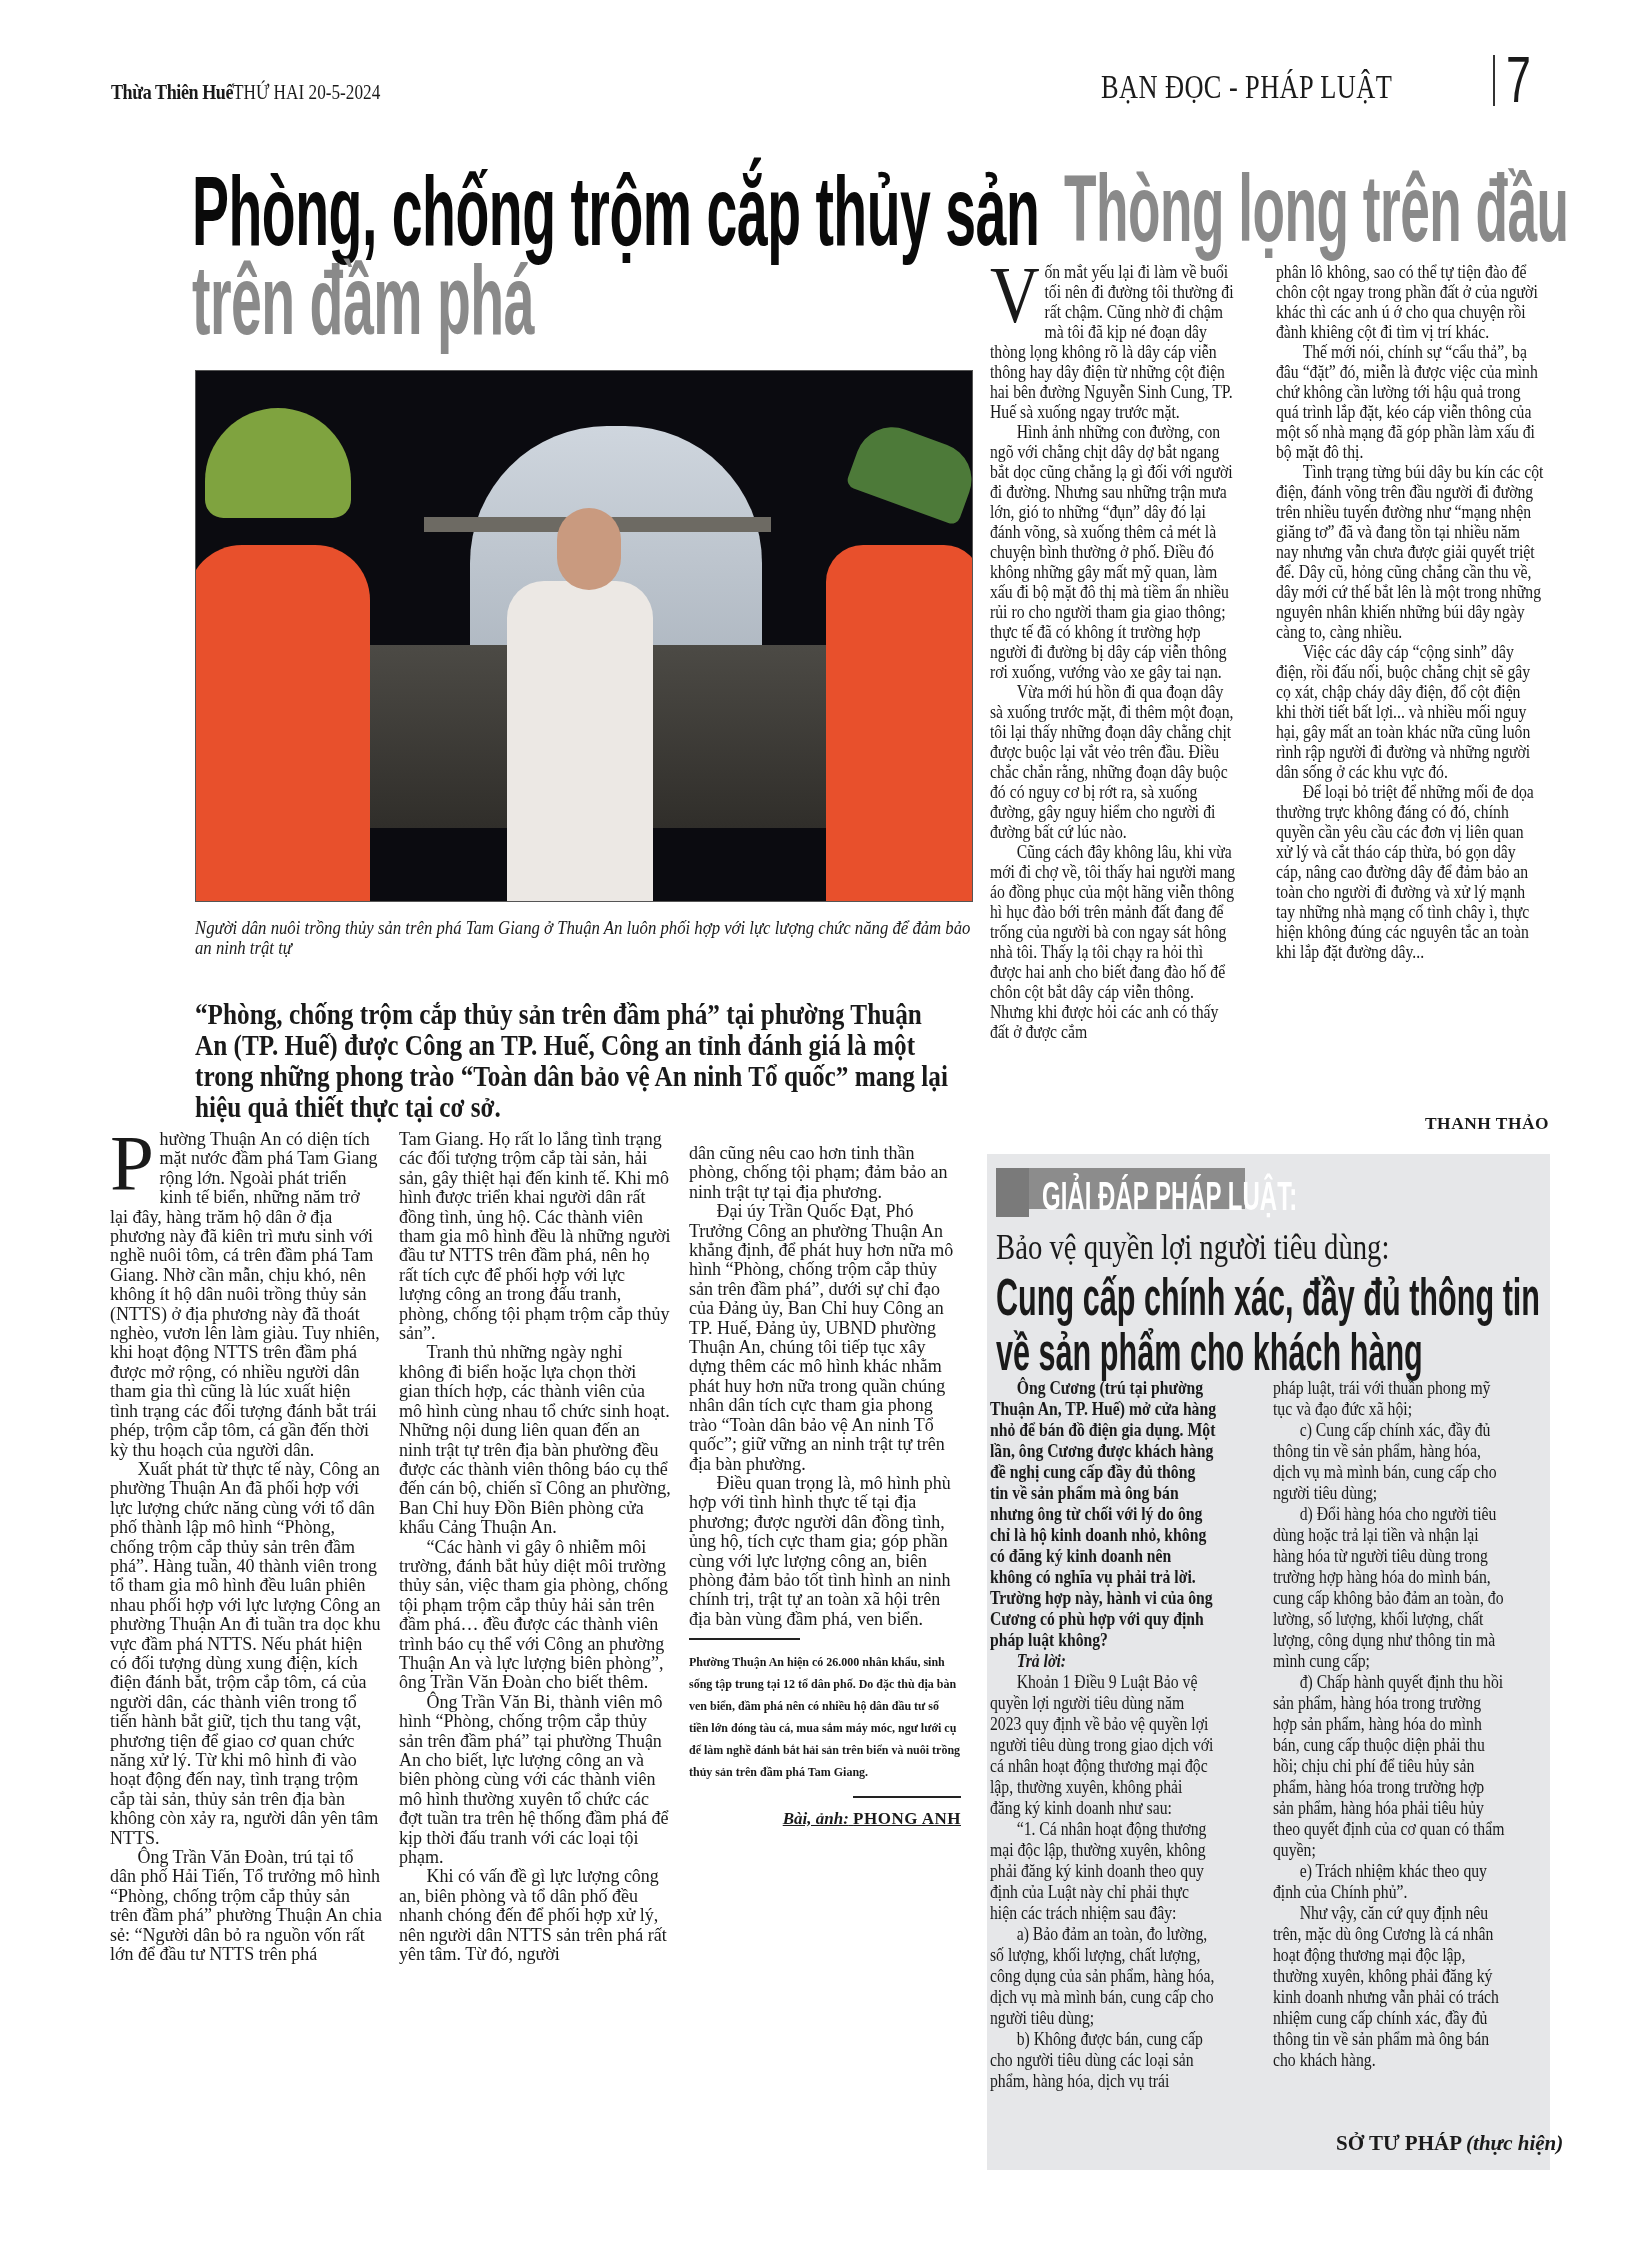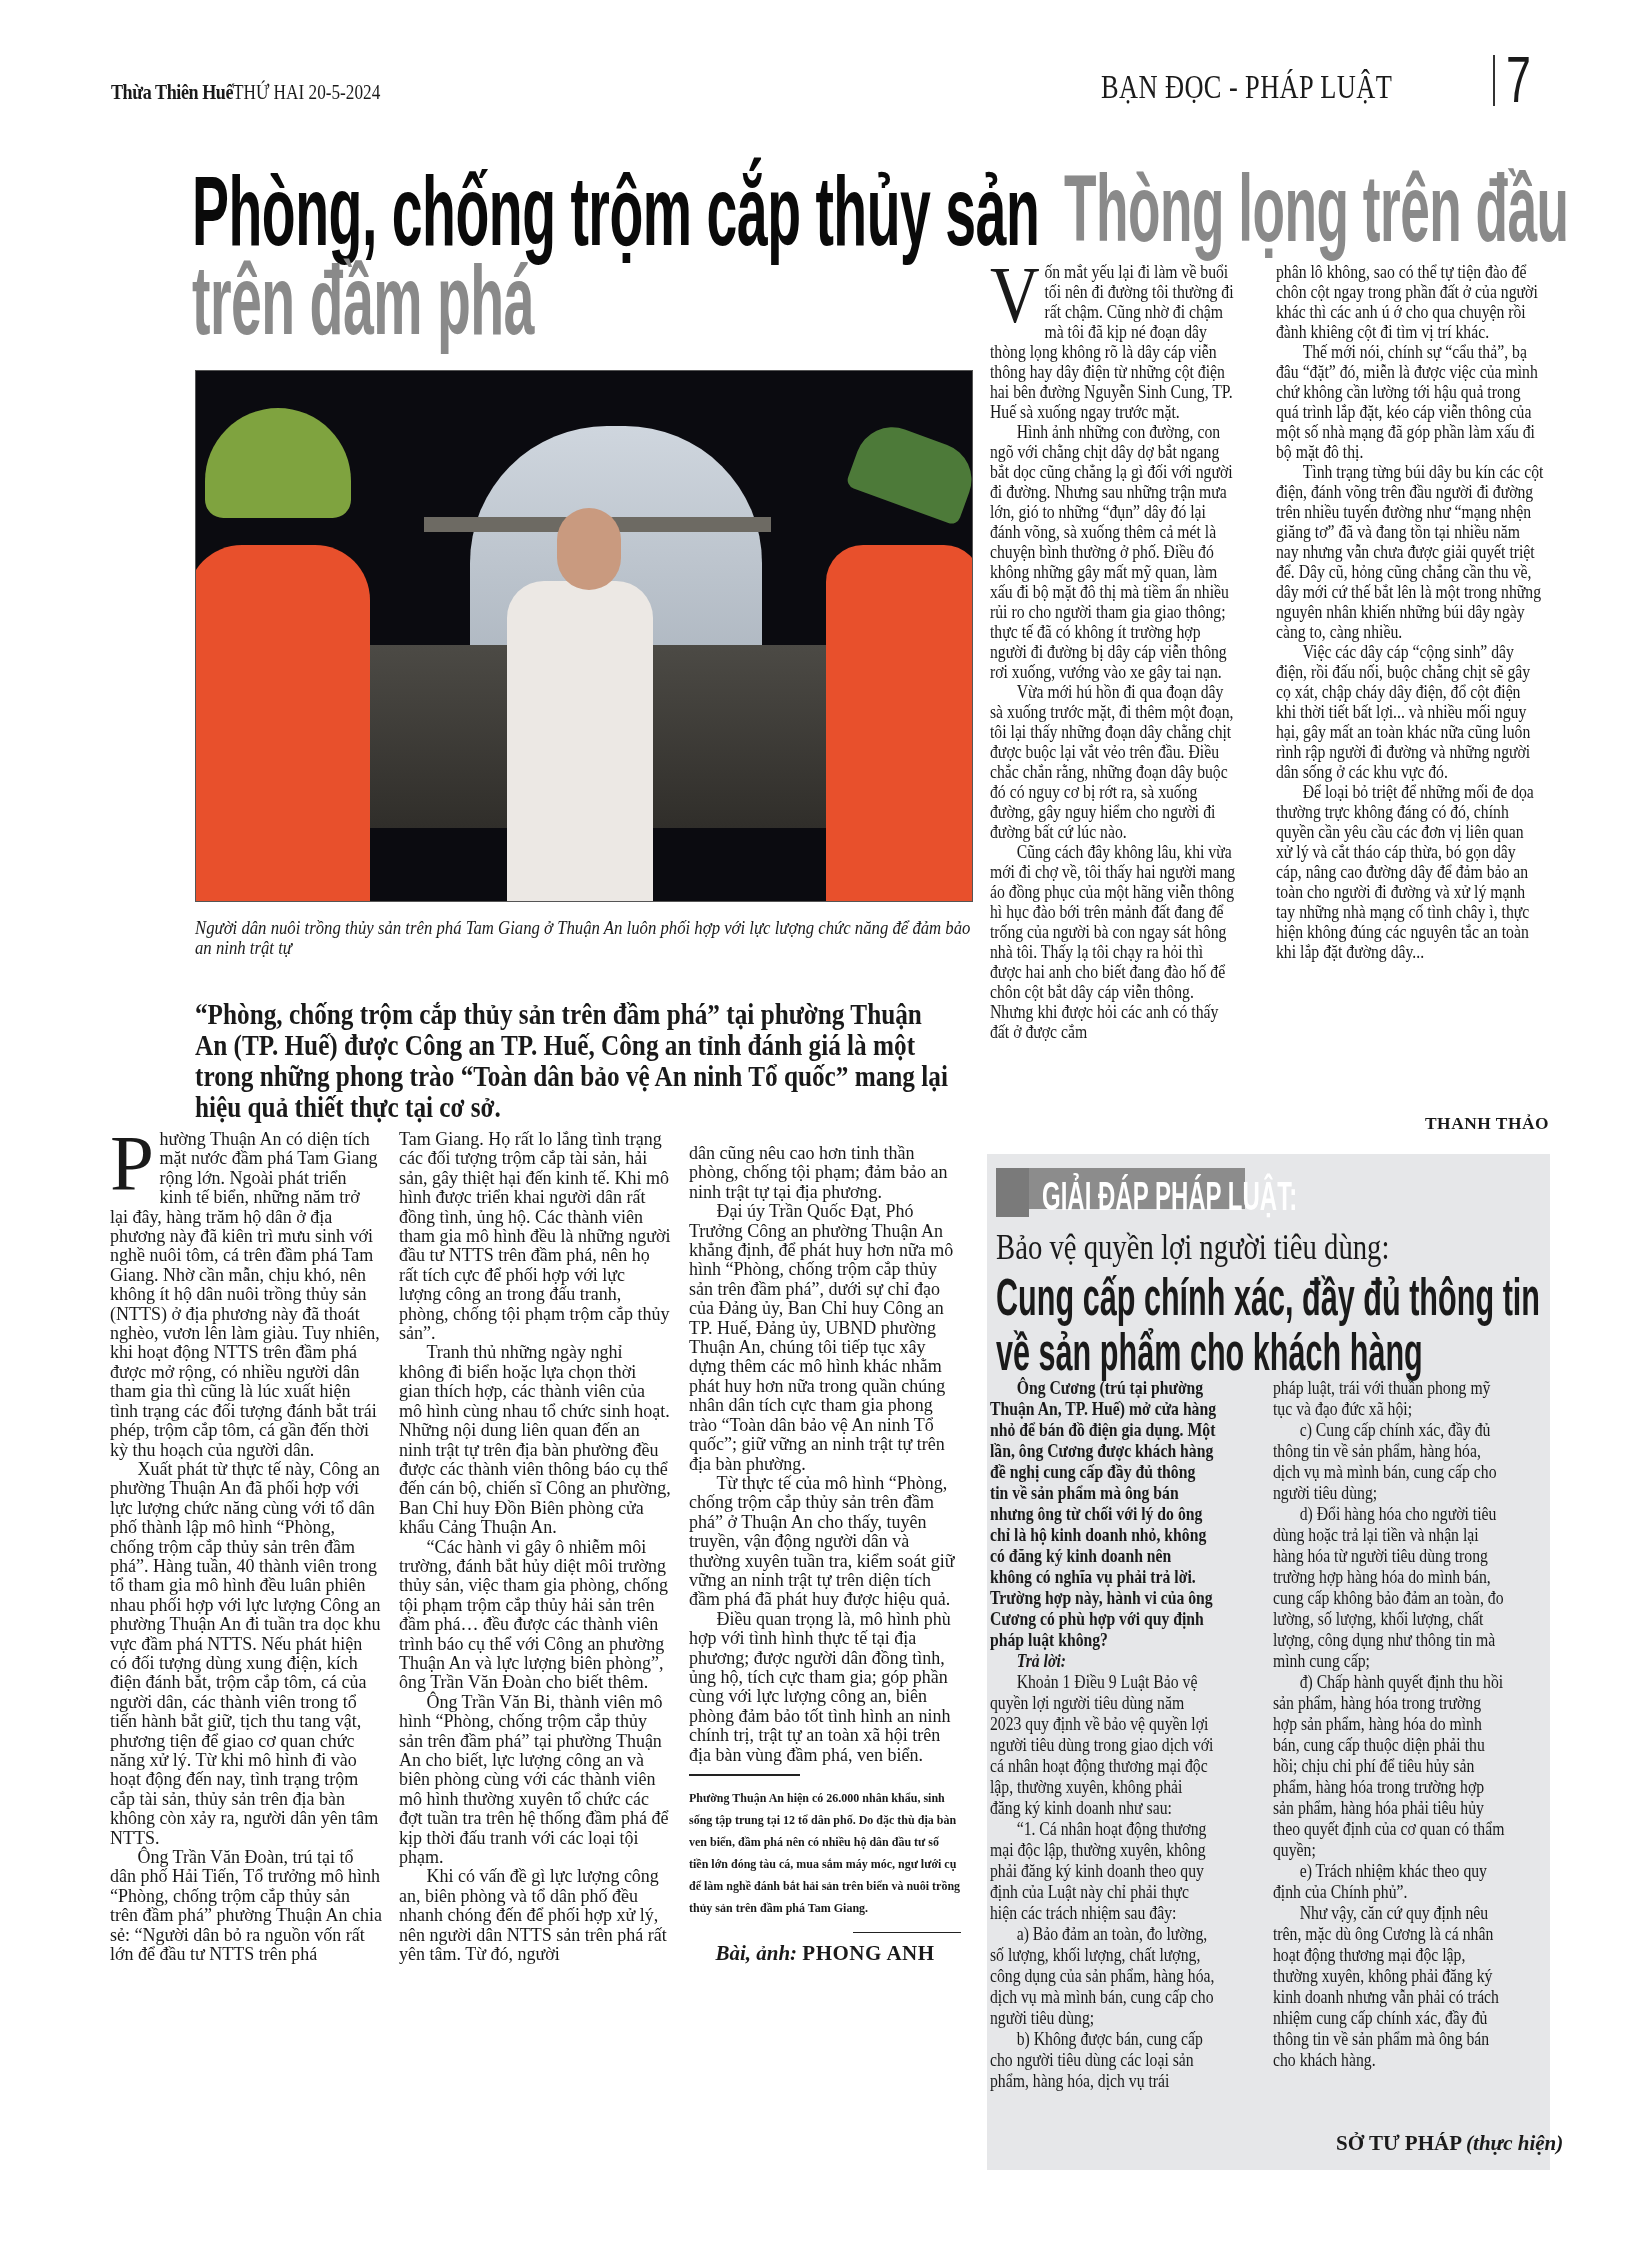--- a/index.html
+++ b/index.html
@@ -39,21 +39,21 @@
   .col { font-size: 18px; line-height: 19.4px; text-align: left; }
   .col p { text-indent: 27.4px; }
   .col p.noind { text-indent: 0; }
   .c1 { left: 110px; top: 1130px; width: 272px; }
   .c2 { left: 399px; top: 1130px; width: 272px; }
   .c3 { left: 689px; top: 1130px; width: 272px; margin-top: 14px; }
   .dropcap { float: left; font-size: 79px; line-height: 57px; margin: 3.7px 5.5px 0 0; font-weight: normal; }
   .boxrule { width: 111px; height: 1.8px; background: #222; margin: 9.1px 0 11px; }
   .factbox { font-weight: bold; font-size: 12px; line-height: 22px; }
   .rule2 { width: 108px; height: 1.8px; background: #222; margin: 12.8px 0 11px auto; }
-  .byline { text-align: center; font-size: 21px; }
+  .byline { text-align: right; font-size: 17px; text-decoration: underline; }
   .byline i { font-weight: bold; }
   .byline b { letter-spacing: 0.5px; }
 
   
   .rcol { font-size: 18.3px; line-height: 20px; transform: scaleX(0.86); transform-origin: left top; }
   .rcol p { text-indent: 31px; }
   .rcol p.noind { text-indent: 0; }
   .r1 { left: 990px; top: 262px; width: 287px; }
   .r2 { left: 1276px; top: 262px; width: 311px; }
   .rdrop { float: left; font-size: 80px; line-height: 58px; margin: 3.7px 5.5px 0 0; }
@@ -114,21 +114,20 @@
 <div class="abs col c2">
   <p class="noind" id="p2b">Tam Giang. Họ rất lo lắng tình trạng các đối tượng trộm cắp tài sản, hải sản, gây thiệt hại đến kinh tế. Khi mô hình được triển khai người dân rất đồng tình, ủng hộ. Các thành viên tham gia mô hình đều là những người đầu tư NTTS trên đầm phá, nên họ rất tích cực để phối hợp với lực lượng công an trong đấu tranh, phòng, chống tội phạm trộm cắp thủy sản”.</p>
   <p>Tranh thủ những ngày nghỉ không đi biển hoặc lựa chọn thời gian thích hợp, các thành viên của mô hình cùng nhau tổ chức sinh hoạt. Những nội dung liên quan đến an ninh trật tự trên địa bàn phường đều được các thành viên thông báo cụ thể đến cán bộ, chiến sĩ Công an phường, Ban Chỉ huy Đồn Biên phòng cửa khẩu Cảng Thuận An.</p>
   <p>“Các hành vi gây ô nhiễm môi trường, đánh bắt hủy diệt môi trường thủy sản, việc tham gia phòng, chống tội phạm trộm cắp thủy hải sản trên đầm phá… đều được các thành viên trình báo cụ thể với Công an phường Thuận An và lực lượng biên phòng”, ông Trần Văn Đoàn cho biết thêm.</p>
   <p>Ông Trần Văn Bi, thành viên mô hình “Phòng, chống trộm cắp thủy sản trên đầm phá” tại phường Thuận An cho biết, lực lượng công an và biên phòng cùng với các thành viên mô hình thường xuyên tổ chức các đợt tuần tra trên hệ thống đầm phá để kịp thời đấu tranh với các loại tội phạm.</p>
   <p id="p6a">Khi có vấn đề gì lực lượng công an, biên phòng và tổ dân phố đều nhanh chóng đến để phối hợp xử lý, nên người dân NTTS sản trên phá rất yên tâm. Từ đó, người</p>
 </div>
 <div class="abs col c3">
   <p class="noind" id="p6b">dân cũng nêu cao hơn tinh thần phòng, chống tội phạm; đảm bảo an ninh trật tự tại địa phương.</p>
   <p>Đại úy Trần Quốc Đạt, Phó Trưởng Công an phường Thuận An khẳng định, để phát huy hơn nữa mô hình “Phòng, chống trộm cắp thủy sản trên đầm phá”, dưới sự chỉ đạo của Đảng ủy, Ban Chỉ huy Công an TP. Huế, Đảng ủy, UBND phường Thuận An, chúng tôi tiếp tục xây dựng thêm các mô hình khác nhằm phát huy hơn nữa trong quần chúng nhân dân tích cực tham gia phong trào “Toàn dân bảo vệ An ninh Tổ quốc”; giữ vững an ninh trật tự trên địa bàn phường.</p>
-  <p>Từ thực tế của mô hình “Phòng, chống trộm cắp thủy sản trên đầm phá” ở Thuận An cho thấy, tuyên truyền, vận động người dân và thường xuyên tuần tra, kiểm soát giữ vững an ninh trật tự trên diện tích đầm phá đã phát huy được hiệu quả.</p>
   <p>Điều quan trọng là, mô hình phù hợp với tình hình thực tế tại địa phương; được người dân đồng tình, ủng hộ, tích cực tham gia; góp phần cùng với lực lượng công an, biên phòng đảm bảo tốt tình hình an ninh chính trị, trật tự an toàn xã hội trên địa bàn vùng đầm phá, ven biển.</p>
   <div class="boxrule"></div>
   <div class="factbox">Phường Thuận An hiện có 26.000 nhân khẩu, sinh sống tập trung tại 12 tổ dân phố. Do đặc thù địa bàn ven biển, đầm phá nên có nhiều hộ dân đầu tư số tiền lớn đóng tàu cá, mua sắm máy móc, ngư lưới cụ để làm nghề đánh bắt hải sản trên biển và nuôi trồng thủy sản trên đầm phá Tam Giang.</div>
   <div class="rule2"></div>
   <div class="byline"><i>Bài, ảnh:</i> <b>PHONG ANH</b></div>
 </div>
 
 <div class="abs rcol r1">
   <p class="noind"><span class="rdrop">V</span><span>ốn mắt yếu lại đi làm về buổi tối nên đi đường tôi thường đi rất chậm. Cũng nhờ đi chậm mà tôi đã kịp né đoạn dây thòng lọng không rõ là dây cáp viễn thông hay dây điện từ những cột điện hai bên đường Nguyễn Sinh Cung, TP. Huế sà xuống ngay trước mặt.</span></p>
   <p>Hình ảnh những con đường, con ngõ với chằng chịt dây dợ bắt ngang bắt dọc cũng chẳng lạ gì đối với người đi đường. Nhưng sau những trận mưa lớn, gió to những “đụn” dây đó lại đánh võng, sà xuống thêm cả mét là chuyện bình thường ở phố. Điều đó không những gây mất mỹ quan, làm xấu đi bộ mặt đô thị mà tiềm ẩn nhiều rủi ro cho người tham gia giao thông; thực tế đã có không ít trường hợp người đi đường bị dây cáp viễn thông rơi xuống, vướng vào xe gây tai nạn.</p>

